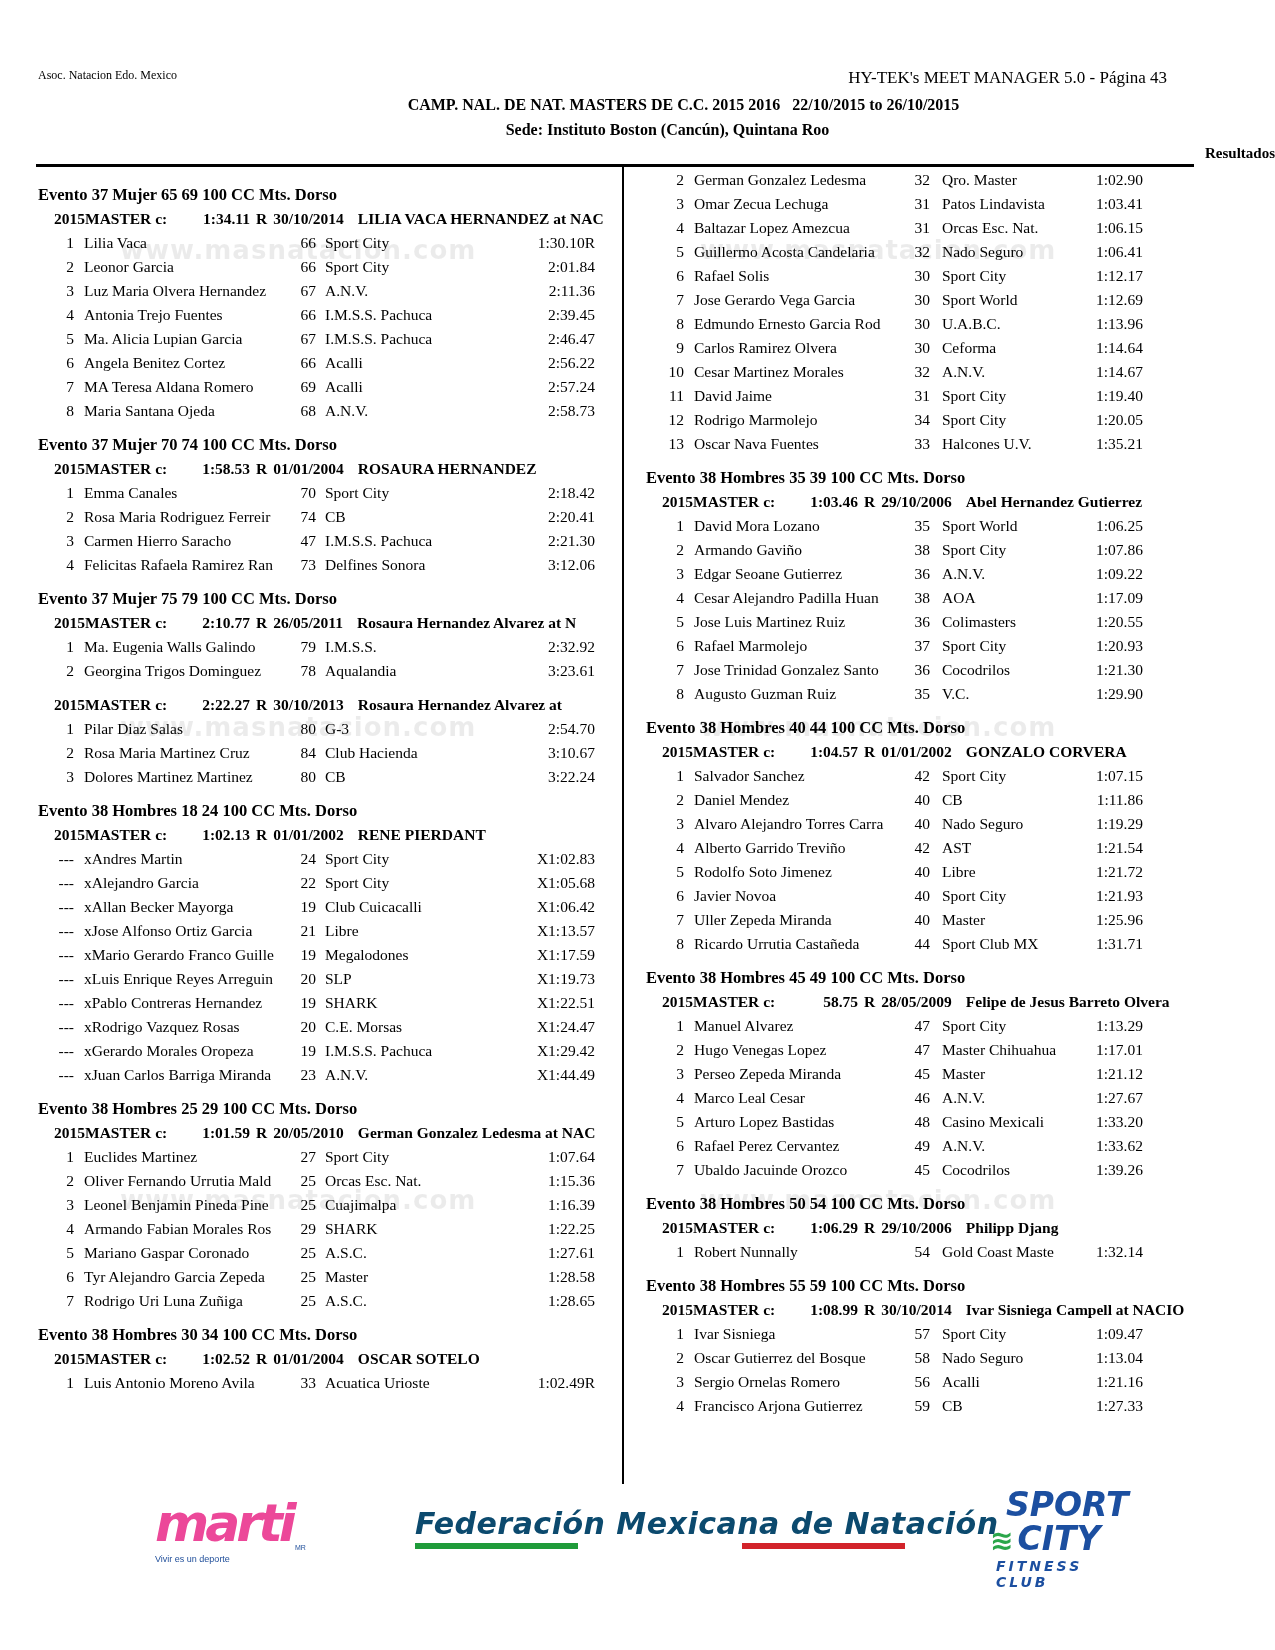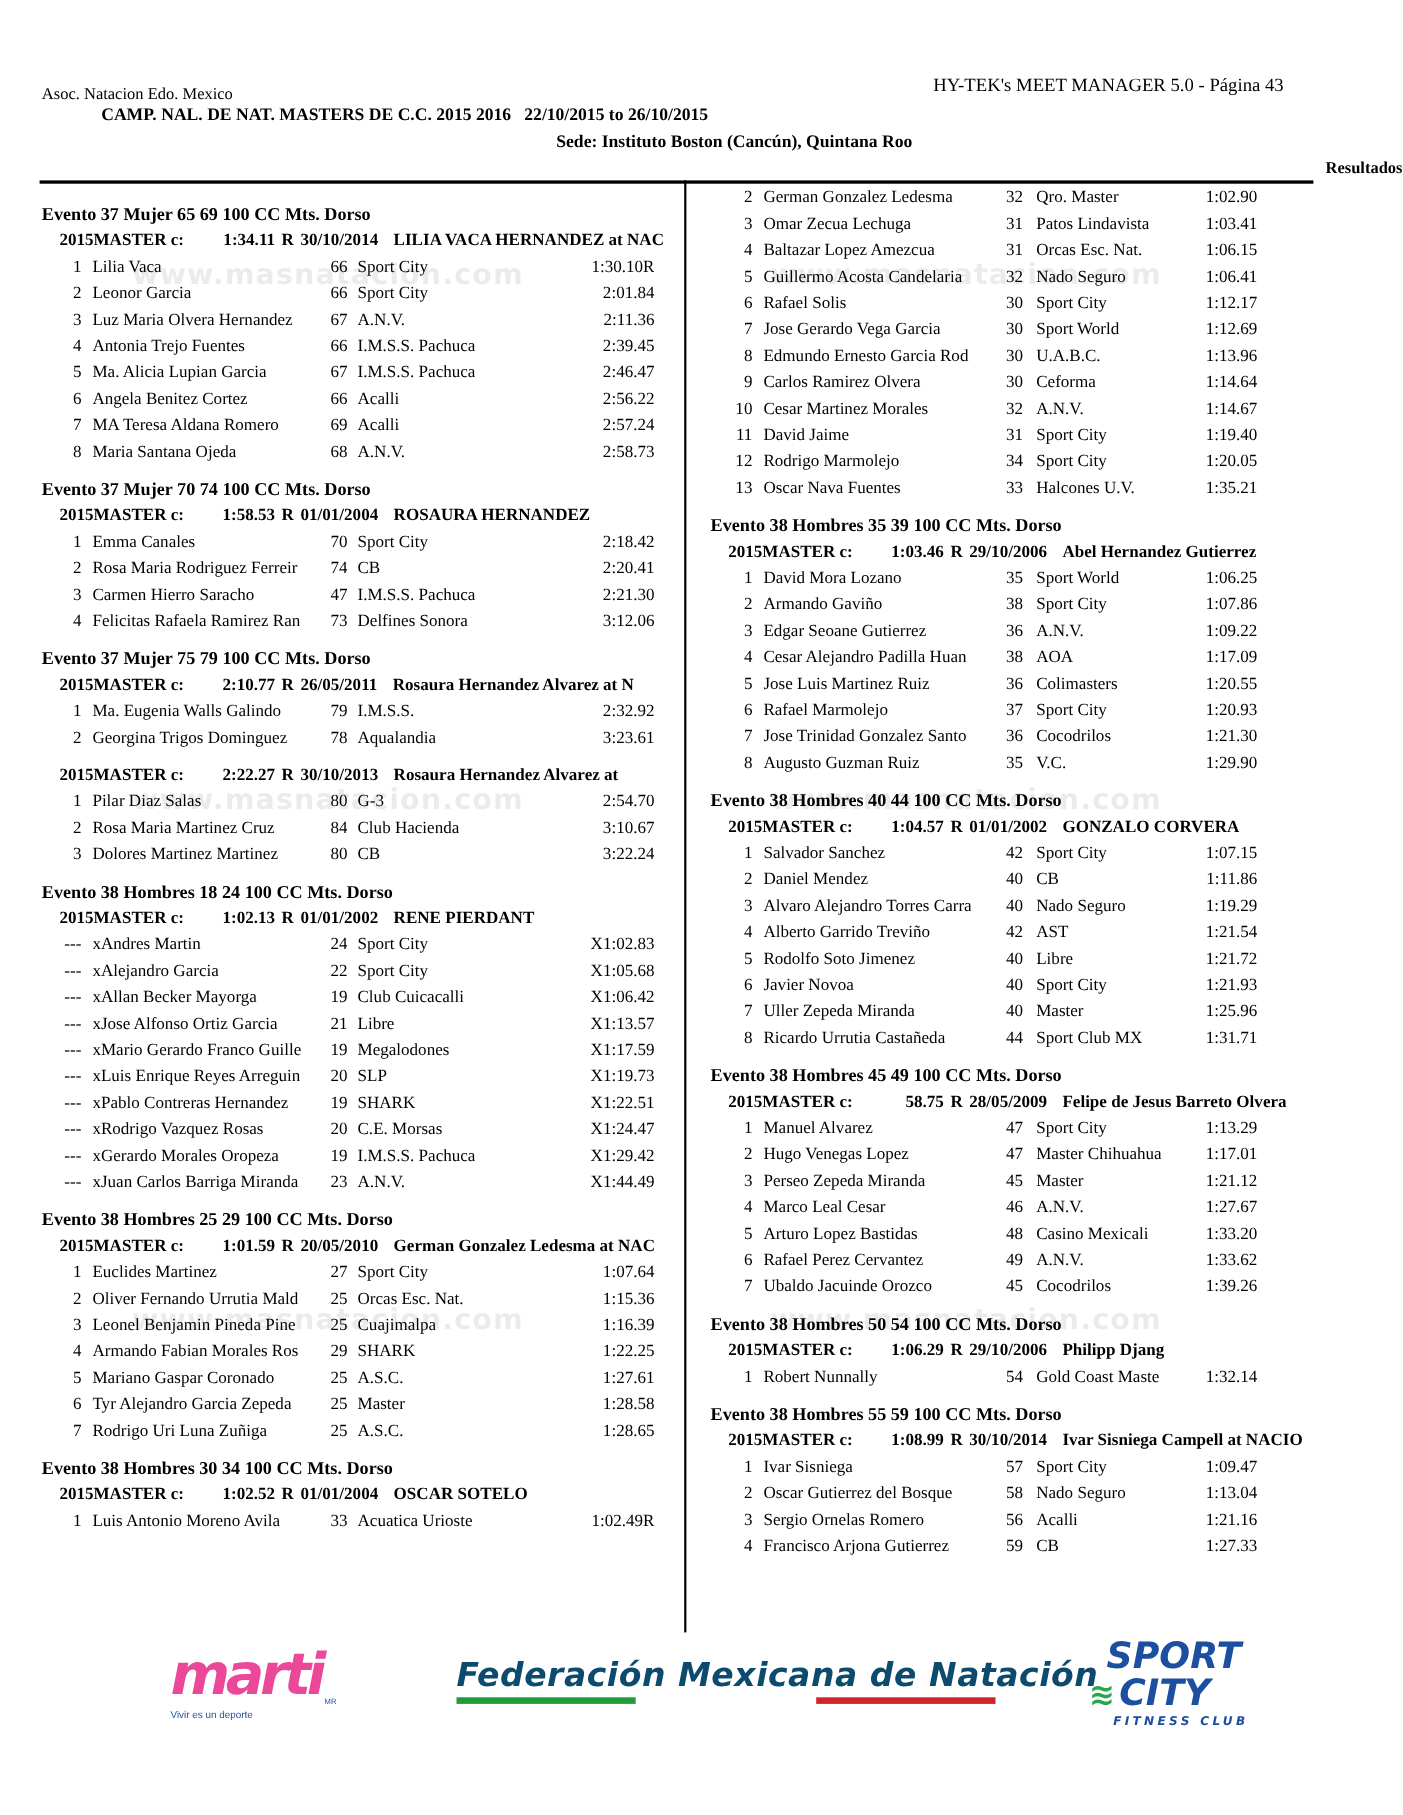--- a/index.html
+++ b/index.html
@@ -1,20 +1,20 @@
 <!DOCTYPE html>
 <html><head>
 <meta charset="utf-8">
 <style>
   html, body { margin: 0; padding: 0; background: #ffffff; }
   body { width: 1275px; height: 1650px; position: relative; overflow: hidden;
          font-family: "Liberation Serif", "DejaVu Serif", serif; color: #000; }
-  .hdr-left { position: absolute; left: 38px; top: 78px; font-size: 15px; }
+  .hdr-left { position: absolute; left: 38px; top: 68px; font-size: 12px; }
   .hdr-right { position: absolute; right: 108px; top: 68px; font-size: 17px; margin-left: 12px; }
-  .hdr-title { position: absolute; left: 0; width: 1275px; top: 96px; text-align: left; font-size: 16px; font-weight: bold; padding-left: 92px; box-sizing: border-box; }
+  .hdr-title { position: absolute; left: 0; width: 1275px; top: 96px; text-align: center; font-size: 16px; font-weight: bold; padding-left: 92px; box-sizing: border-box; }
   .hdr-sede { position: absolute; left: 0; width: 1275px; top: 121px; text-align: center; font-size: 16px; font-weight: bold; padding-left: 60px; box-sizing: border-box; }
   .hdr-res { position: absolute; left: 0; width: 1275px; top: 145px; text-align: right; font-size: 15px; font-weight: bold; padding-left: 60px; box-sizing: border-box; }
   .rule { position: absolute; left: 36px; top: 164px; width: 1158px; height: 3px; background: #000; }
   .vrule { position: absolute; left: 622px; top: 164px; width: 2px; height: 1320px; background: #000; }
   .col { position: absolute; top: 168px; }
   .col-left { left: 38px; width: 580px; }
   .col-right { left: 646px; width: 560px; }
   .event { margin-top: 10px; }
   .event:first-child { margin-top: 15px; }
   .ev-title { font-weight: bold; font-size: 16.5px; height: 24px; line-height: 24px; white-space: nowrap; }
@@ -43,21 +43,21 @@
   .logo-fmn { position: absolute; left: 415px; top: 18px; width: 500px; }
   .logo-fmn .word { font-family: "DejaVu Sans", sans-serif; font-weight: bold; font-style: italic; font-size: 30px; color: #0c4a6e; white-space: nowrap; letter-spacing: 0.5px; }
   .logo-fmn .bar { display: flex; height: 6px; margin-top: 2px; width: 490px; }
   .logo-fmn .bar .g { flex: 1; background: #1f9b3a; }
   .logo-fmn .bar .w { flex: 1; background: #ffffff; }
   .logo-fmn .bar .r { flex: 1; background: #d2232a; }
   .logo-sc { position: absolute; left: 990px; top: 0; width: 150px; height: 100px; }
   .logo-sc .sport { font-family: "DejaVu Sans", sans-serif; font-weight: bold; font-style: italic; font-size: 33px; color: #1c4fa0; line-height: 34px; padding-left: 16px; }
   .logo-sc .city { font-family: "DejaVu Sans", sans-serif; font-weight: bold; font-style: italic; font-size: 33px; color: #1c4fa0; line-height: 34px; }
   .logo-sc .city .waves { color: #2aa64a; font-size: 28px; margin-right: 4px; }
-  .logo-sc .fc { font-family: "DejaVu Sans", sans-serif; font-weight: bold; font-style: italic; font-size: 11px; color: #1c4fa0; letter-spacing: 3px; padding-left: 6px; margin-left: 16px; }
+  .logo-sc .fc { font-family: "DejaVu Sans", sans-serif; font-weight: bold; font-style: italic; font-size: 14px; color: #1c4fa0; letter-spacing: 3px; padding-left: 6px; }
 </style>
 </head>
 <body>
 
 <div class="hdr-left">Asoc. Natacion Edo. Mexico</div>
 <div class="hdr-right">HY-TEK's MEET MANAGER 5.0 - Página 43</div>
 <div class="hdr-title" style="white-space:pre;">CAMP. NAL. DE NAT. MASTERS DE C.C. 2015 2016   22/10/2015 to 26/10/2015</div>
 <div class="hdr-sede">Sede: Instituto Boston (Cancún), Quintana Roo</div>
 <div class="hdr-res">Resultados</div>
 <div class="rule"></div>

